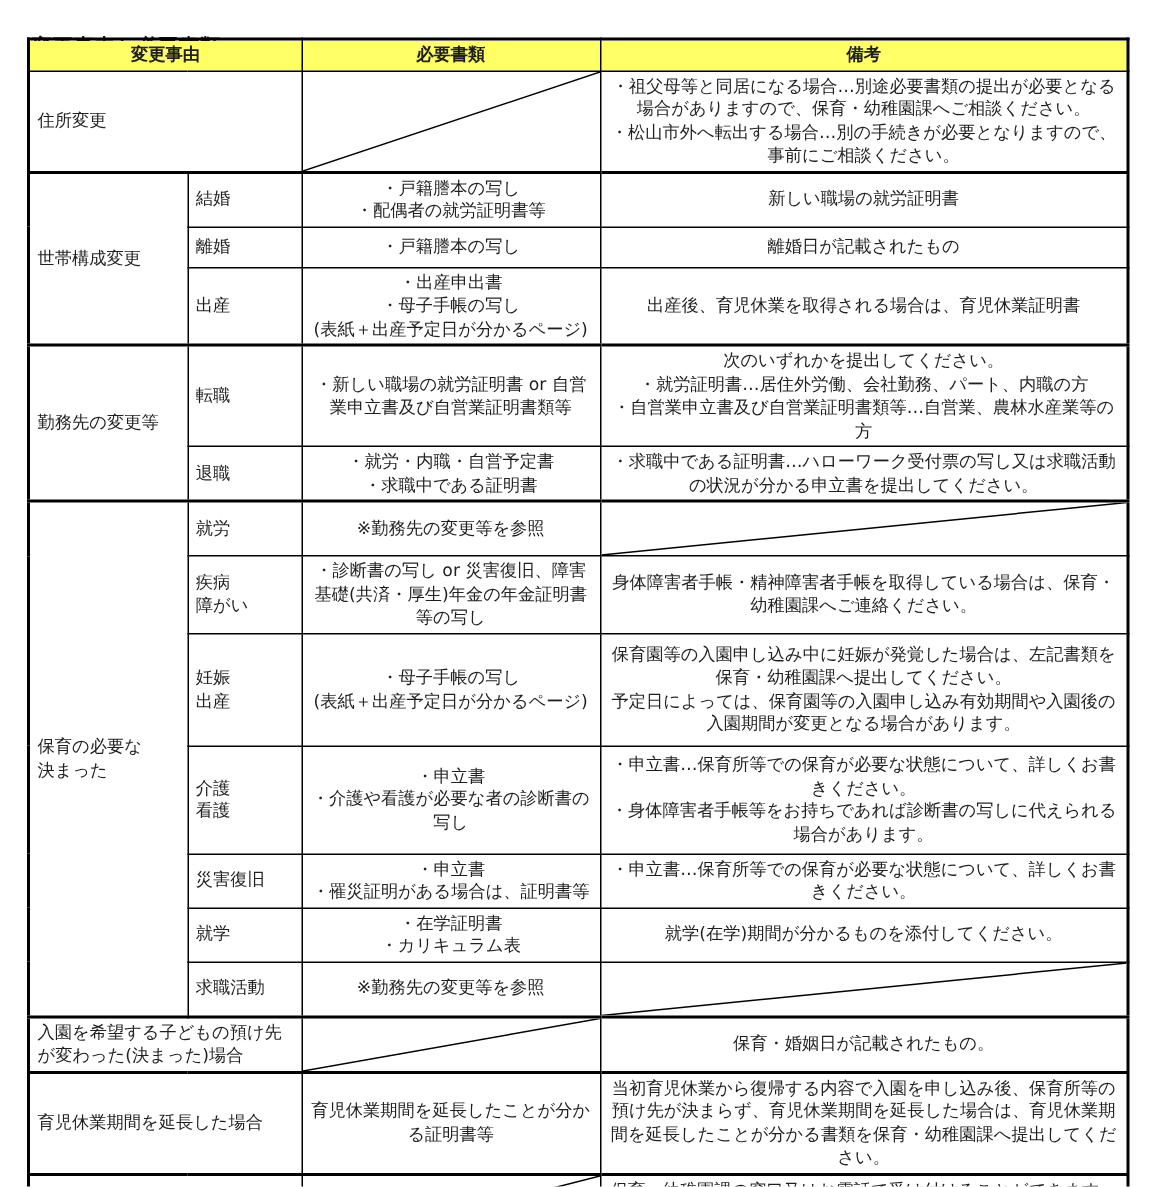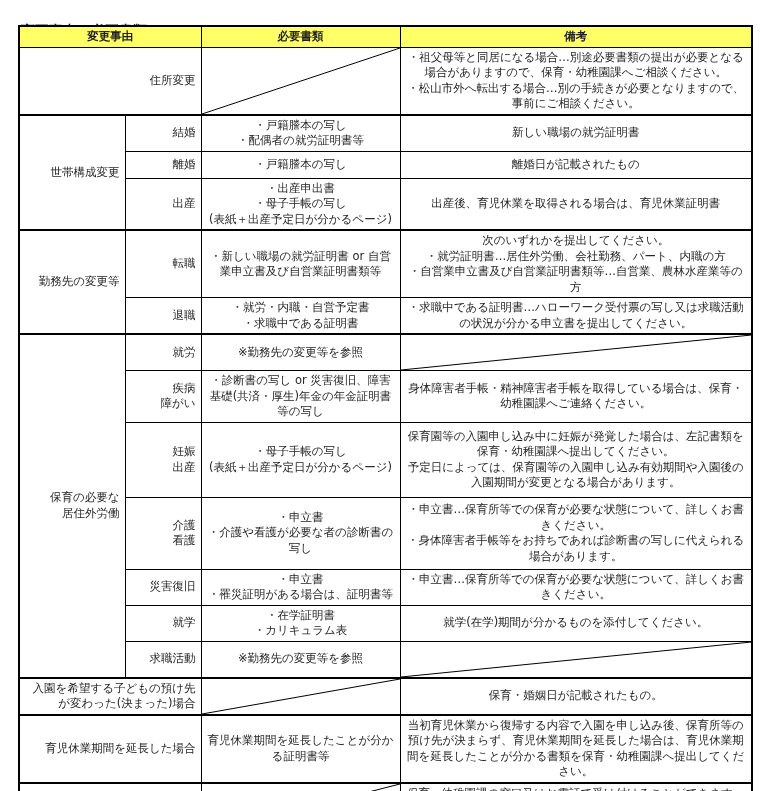--- a/index.html
+++ b/index.html
@@ -37,21 +37,21 @@
     overflow:hidden;
     padding:2px 5px;
   }
   tr.sec>td{border-top:2px solid var(--border);}
   th.hdr{
     background:var(--header-bg);
     font-weight:700;
     text-align:center;
     padding:1px 2px;
   }
-  td.c-reason,td.c-sub{text-align:right;padding:2px 3px;}
+  td.c-reason,td.c-sub{text-align:left;padding:2px 3px;}
   td.c-docs,td.c-rem{text-align:center;}
   td.diag{position:relative;padding:0;}
   td.diag svg{position:absolute;left:0;top:0;width:100%;height:100%;display:block;}
   td.diag line{stroke:var(--border);stroke-width:1;vector-effect:non-scaling-stroke;}
 </style>
 </head>
 <body>
 
 <div class="page">
   <div class="title">変更事由と必要書類</div>
@@ -112,21 +112,21 @@
     </tr>
     <tr style="height:33px">
       <td class="c-sub">退職</td>
       <td class="c-docs">・就労・内職・自営予定書
 ・求職中である証明書</td>
       <td class="c-rem">・求職中である証明書…ハローワーク受付票の写し又は求職活動の状況が分かる申立書を提出してください。</td>
     </tr>
 
     <tr class="sec" style="height:24px">
       <td class="c-reason" rowspan="7">保育の必要な
-居住外労働</td>
+決まった</td>
       <td class="c-sub">就労</td>
       <td class="c-docs">※勤務先の変更等を参照</td>
       <td class="diag">
         <svg viewBox="0 0 100 100" preserveAspectRatio="none">
               <line x1="0" y1="100" x2="100" y2="0"></line>
             </svg>
       </td>
     </tr>
     <tr style="height:48px">
       <td class="c-sub">疾病

